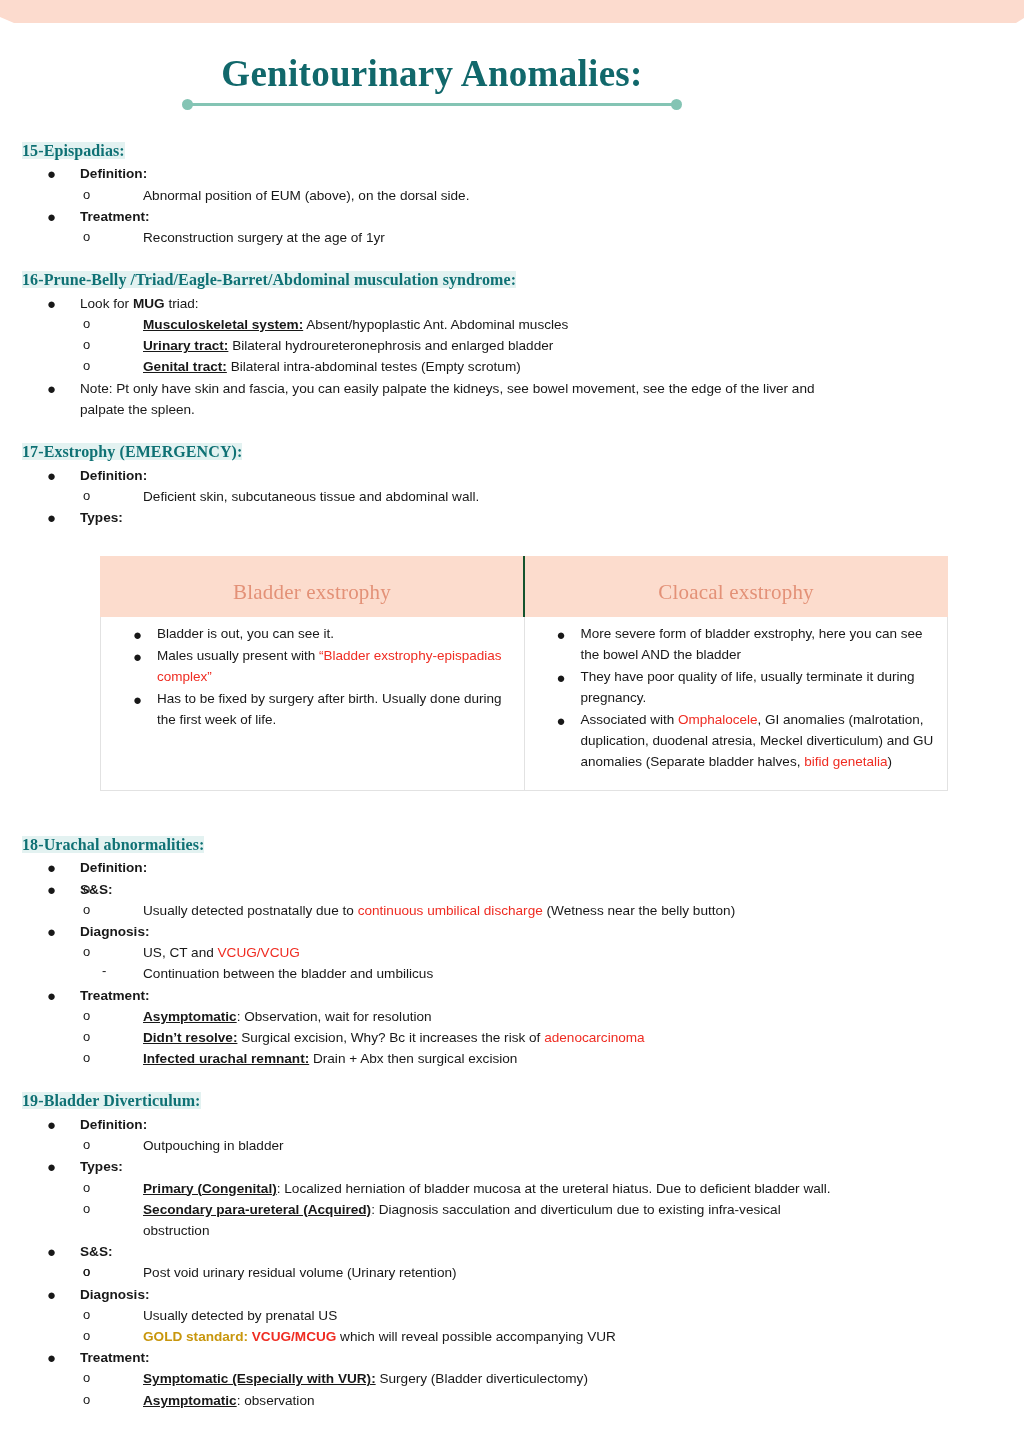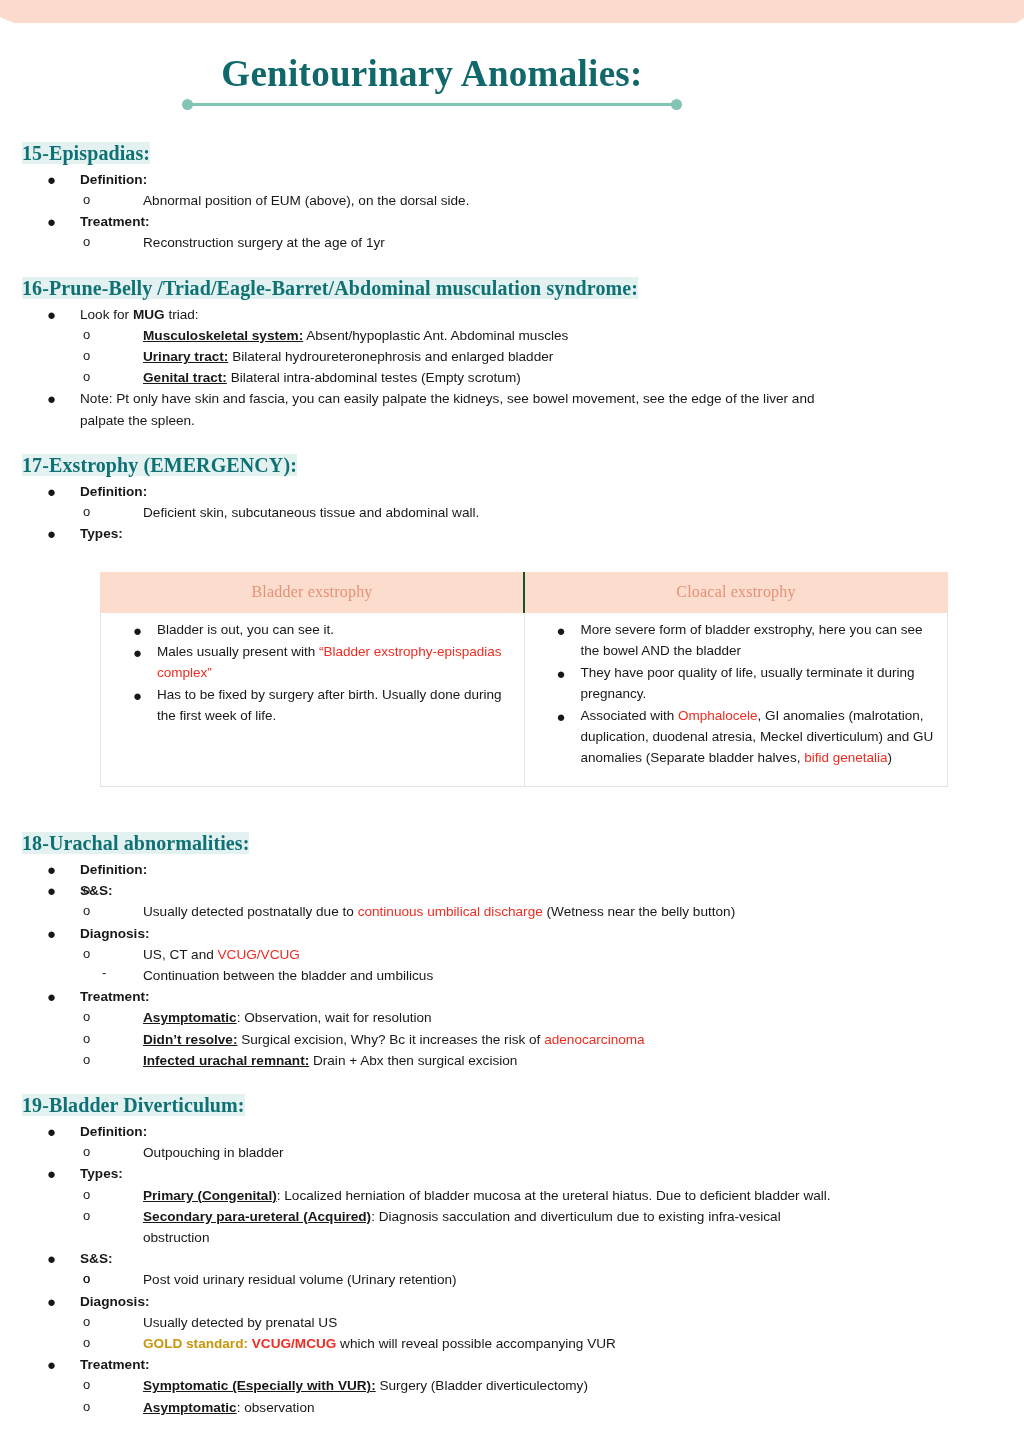--- a/index.html
+++ b/index.html
@@ -76,21 +76,21 @@
   .content {
     padding: 0 22px 0 22px;
   }
   .section {
     margin-top: 21px;
   }
   .section.first { margin-top: 29px; }
   .sec-head {
     font-family: "Liberation Serif", serif;
     font-weight: bold;
-    font-size: 20px;
+    font-size: 16px;
     color: #0f7174;
     background: #e3f2f1;
     display: inline;
     line-height: 1.35;
     letter-spacing: 0.1px;
   }
 
   
   ul.lvl1 {
     list-style: none;
@@ -165,23 +165,23 @@
   table.cmp {
     border-collapse: collapse;
     width: 848px;
     table-layout: fixed;
   }
   table.cmp th {
     background: #fcdccd;
     border: 1px solid #fcdccd;
     font-family: "Liberation Serif", serif;
     font-weight: normal;
-    font-size: 16px;
+    font-size: 21px;
     color: #e39177;
-    padding: 10px 4px 11px 4px;
+    padding: 23px 4px 11px 4px;
     text-align: center;
     letter-spacing: 0.2px;
   }
   table.cmp th + th { border-left: 2px solid #14532d; }
   table.cmp td {
     border: 1px solid #e2e2e2;
     vertical-align: top;
     padding: 7px 10px 16px 10px;
     background: #ffffff;
   }

